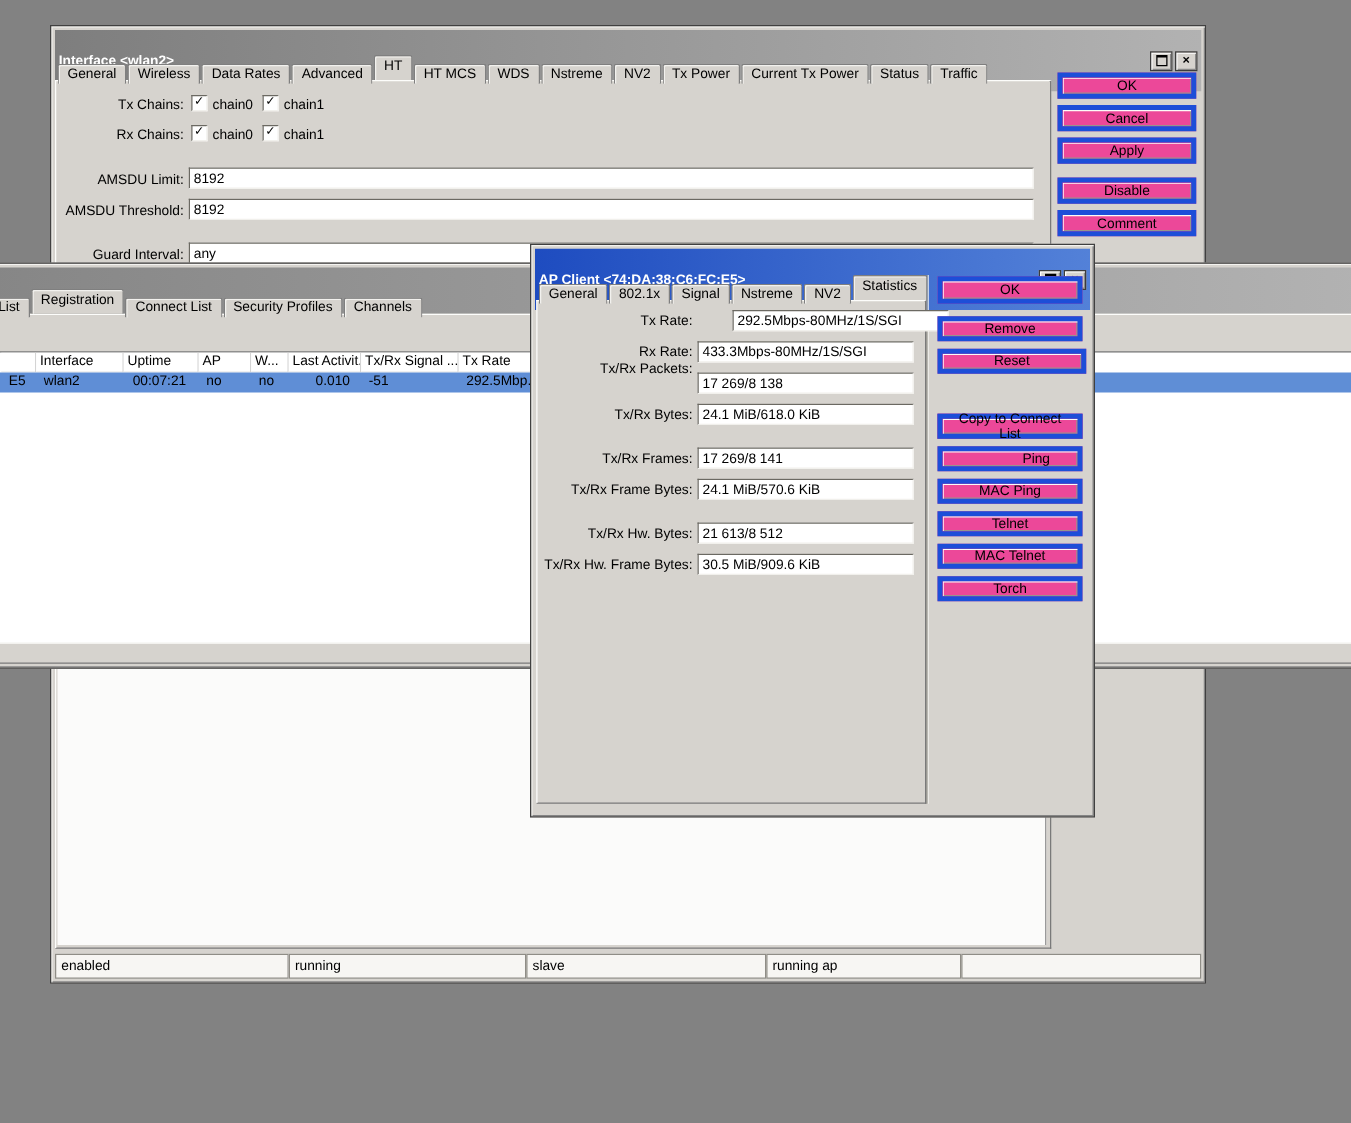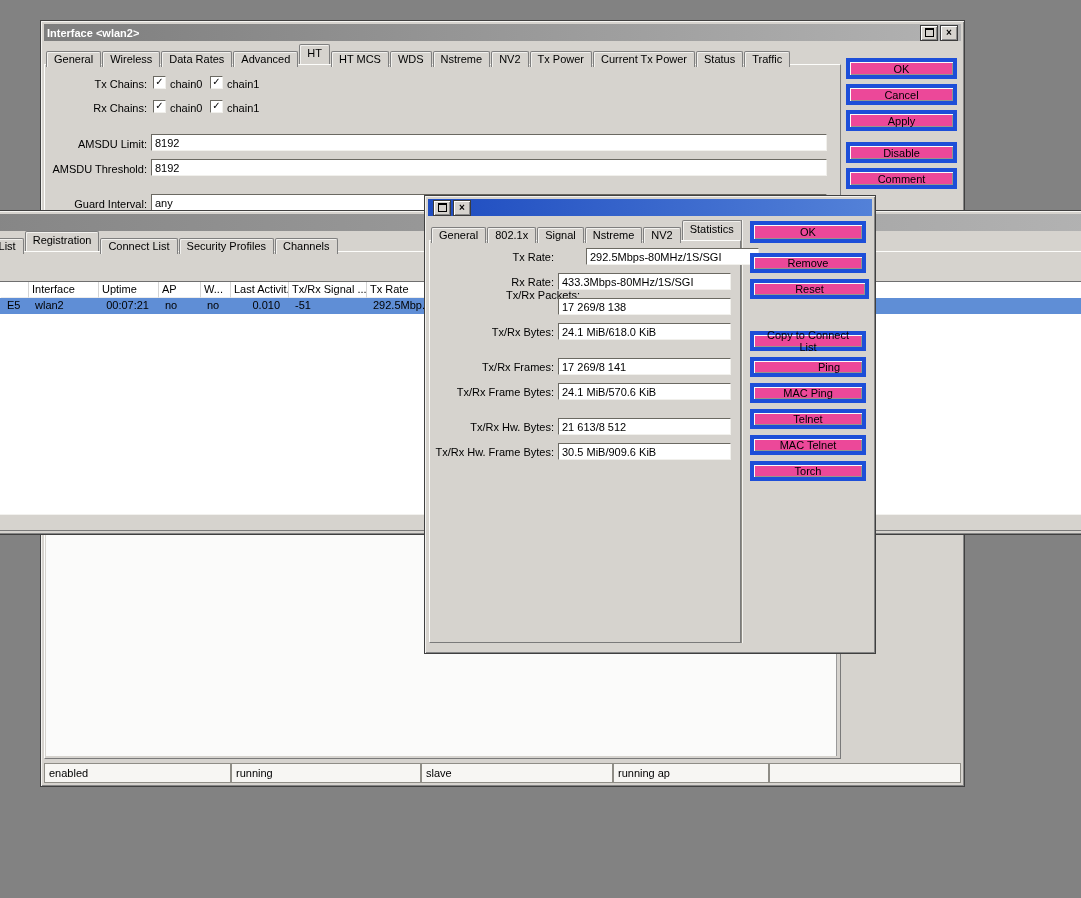--- a/index.html
+++ b/index.html
@@ -6,21 +6,21 @@
   .screen {
     position:relative; width:1081px; height:898px; overflow:hidden;
     background:#828282; font-family:"Liberation Sans", sans-serif; font-size:11px; color:#000;
   }
   .window {
     position:absolute; background:#d6d3ce; border:1px solid #404040;
     box-shadow: inset 1px 1px 0 #f4f3f0, inset -1px -1px 0 #858585;
   }
   .titlebar {
     position:absolute; left:3px; top:3px; right:3px; height:17px;
-    display:flex; align-items:center; padding:0 3px; color:#fff; font-weight:bold;
+    display:flex; align-items:center; padding:16px 3px; color:#fff; font-weight:bold;
   }
   .titlebar .title-text { flex:1; white-space:nowrap; overflow:hidden; }
   .tb-inactive { background:linear-gradient(90deg,#7e7e7e,#b2b2b2); }
   .tb-active   { background:linear-gradient(90deg,#1e4cc0,#5381d8); }
   .tb-btn {
     width:16px; height:14px; margin-left:2px; background:#d6d3ce;
     border:1px solid #3c3c3c; box-shadow: inset 1px 1px 0 #fff, inset -1px -1px 0 #8a8a8a;
     color:#000; font-size:10px; font-weight:bold;
     display:inline-flex; align-items:center; justify-content:center;
   }
@@ -170,40 +170,41 @@
       <div class="td" style="left:363px;width:42px;">no</div>
       <div class="td" style="left:405px;width:30px;">no</div>
       <div class="td r" style="left:435px;width:55px;">0.010</div>
       <div class="td" style="left:493px;width:78px;">-51</div>
       <div class="td" style="left:571px;width:94px;">292.5Mbp...</div>
     </div>
   </section>
 
   <section class="window" style="left:424px;top:195px;width:450px;height:457px;z-index:3">
     <div class="titlebar tb-active">
+      <span class="title-text">AP Client &lt;74:DA:38:C6:FC:E5&gt;</span>
       <span class="tb-btn">
           <span class="glyph-box"></span>
         </span>
       <span class="tb-btn">×</span>
     </div>
 
     <div class="tabstrip" style="left:6px;top:24px;">
       <span class="tab">General</span><span class="tab">802.1x</span><span class="tab">Signal</span><span class="tab">Nstreme</span><span class="tab">NV2</span><span class="tab active">Statistics</span>
     </div>
 
     <div class="content-frame" style="left:4px;top:44px;width:312px;height:403px;"></div>
     <div class="vdivider" style="left:316px;top:24px;height:423px;"></div>
 
     <div class="lbl" style="left:0;top:54px;width:129px;">Tx Rate:</div>
     <input class="tfield" style="left: 133px; top: 52px; width: 173px; margin-left: 28px;" value="292.5Mbps-80MHz/1S/SGI">
 
     <div class="lbl" style="left:0;top:79px;width:129px;">Rx Rate:</div>
     <input class="tfield" style="left: 133px; top: 77px; width: 173px;" value="433.3Mbps-80MHz/1S/SGI">
 
-    <div class="lbl" style="left:0;top:92px;width:129px;margin-left:26px;">Tx/Rx Packets:</div>
+    <div class="lbl" style="left:0;top:92px;width:129px;">Tx/Rx Packets:</div>
     <input class="tfield" style="left: 133px; top: 102px; width: 173px;" value="17 269/8 138">
 
     <div class="lbl" style="left:0;top:129px;width:129px;">Tx/Rx Bytes:</div>
     <input class="tfield" style="left: 133px; top: 127px; width: 173px;" value="24.1 MiB/618.0 KiB">
 
     <div class="lbl" style="left:0;top:164px;width:129px;">Tx/Rx Frames:</div>
     <input class="tfield" style="left: 133px; top: 162px; width: 173px;" value="17 269/8 141">
 
     <div class="lbl" style="left:0;top:189px;width:129px;">Tx/Rx Frame Bytes:</div>
     <input class="tfield" style="left: 133px; top: 187px; width: 173px;" value="24.1 MiB/570.6 KiB">

